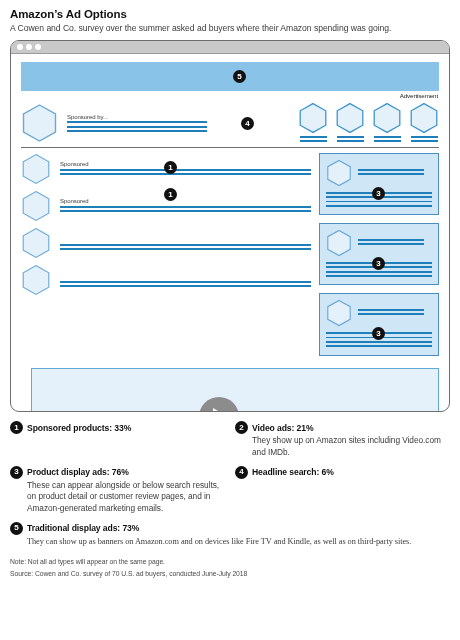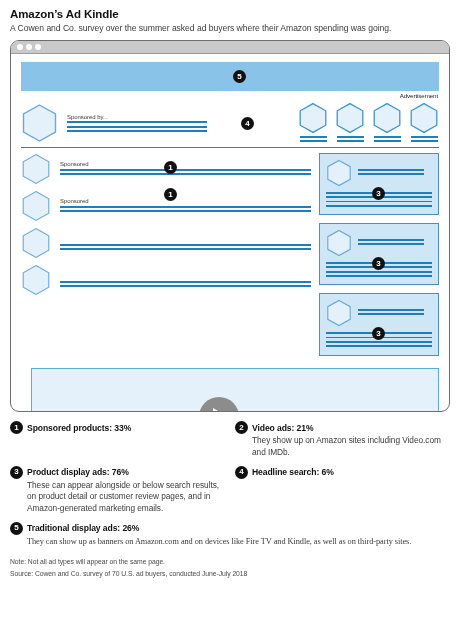--- a/index.html
+++ b/index.html
@@ -134,21 +134,21 @@
   }
   .source {
     font-size: 6.8px; color: #4a4a4a; padding-top: 5px; letter-spacing: -0.05px;
   }
 </style>
 </head>
 <body>
 
 <div class="page">
 
-  <div class="hd-title">Amazon’s Ad Kindle</div>
+  <div class="hd-title">Amazon’s Ad Options</div>
   <div class="hd-sub">A Cowen and Co. survey over the summer asked ad buyers where their Amazon spending was going.</div>
 
   <div class="browser">
 
     <div class="chrome-bar">
       <span class="dot"></span>
       <span class="dot"></span>
       <span class="dot"></span>
     </div>
 
@@ -373,21 +373,21 @@
             <span class="badge">4</span>
             <span class="litem-title">Headline search: 6%</span>
           </div>
         </div>
       </div>
     </div>
 
     <div class="litem litem-wide">
       <div class="litem-head">
         <span class="badge">5</span>
-        <span class="litem-title">Traditional display ads: 26%</span>
+        <span class="litem-title">Traditional display ads: 73%</span>
       </div>
       <div class="litem-body">They can show up as banners on Amazon.com and on devices like Fire TV and Kindle, as well as on third-party sites.</div>
     </div>
 
     <div class="note">Note: Not all ad types will appear on the same page.</div>
     <div class="source">Source: Cowen and Co. survey of 70 U.S. ad buyers, conducted June-July 2018</div>
   </div>
 
 </div>
 

